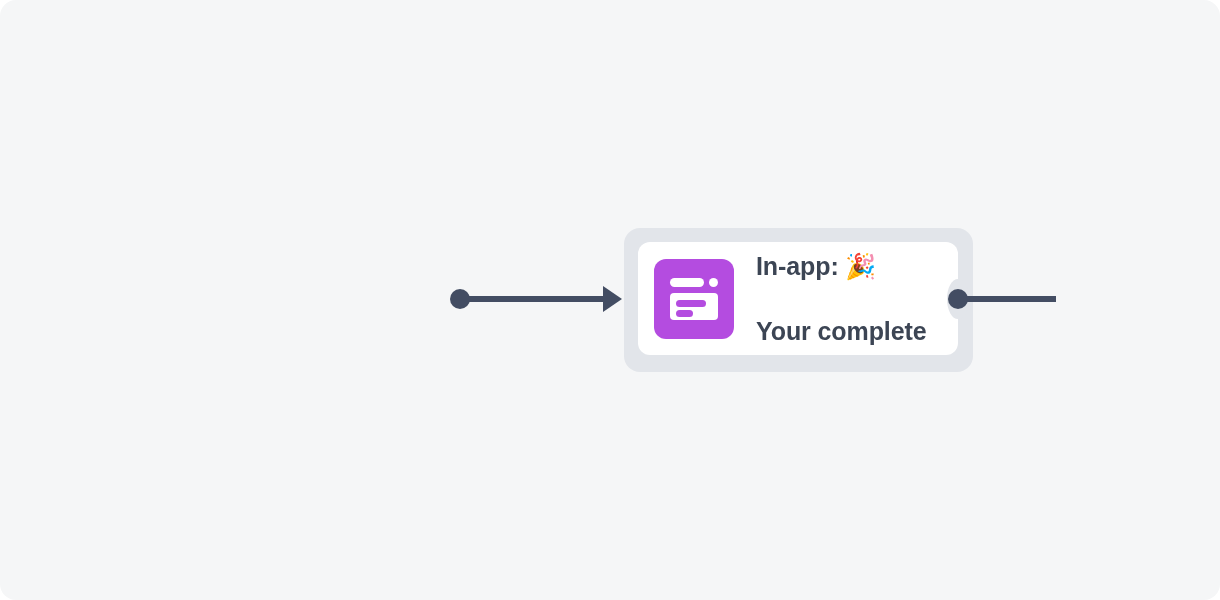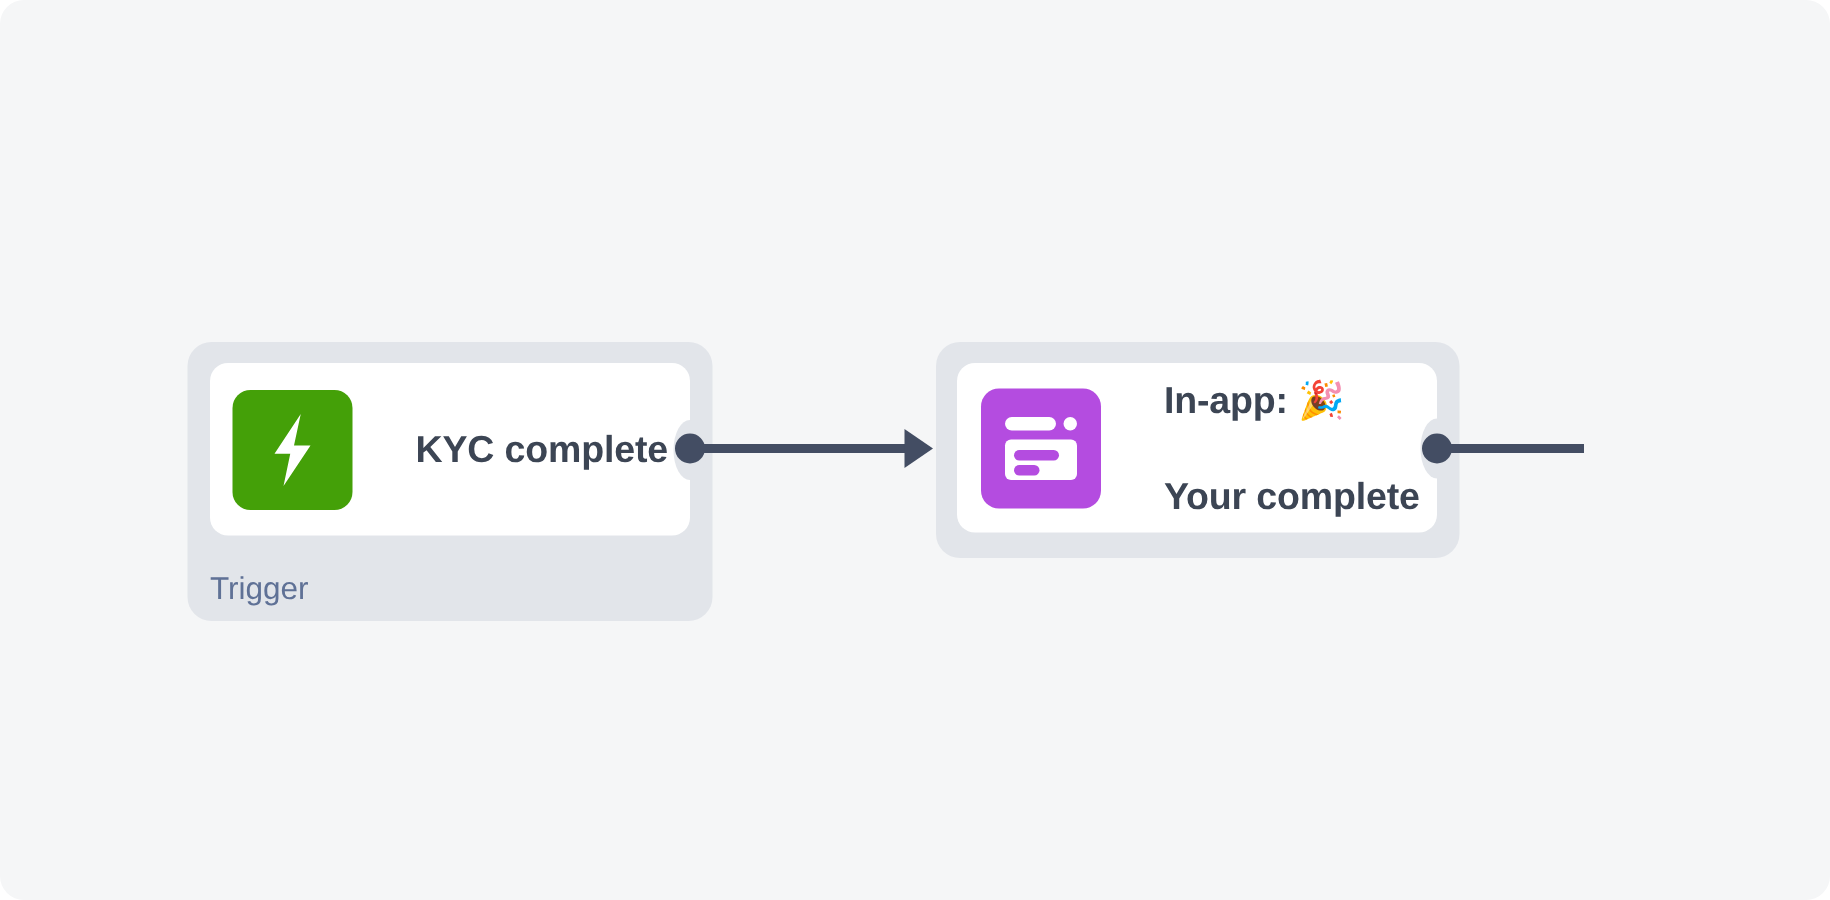--- a/index.html
+++ b/index.html
@@ -34,21 +34,20 @@
   }
 
   
   .node-card {
     position: absolute;
     background: #ffffff;
     border-radius: 12px;
     box-sizing: border-box;
     display: flex;
     align-items: center;
-    gap: 20px;
   }
 
   
   .card-notch {
     position: absolute;
     right: -11px;
     top: 50%;
     width: 22px;
     height: 40px;
     margin-top: -20px;
@@ -113,37 +112,20 @@
     border-top: 13px solid transparent;
     border-bottom: 13px solid transparent;
     border-left: 19px solid #434d63;
   }
 </style>
 </head>
 <body>
 
 <div id="canvas">
 
-  <div class="node-shell" style="left:125px; top:228px; width:350px; height:186px;">
-
-    <div class="node-card" style="left:15px; top:14px; width:320px; height:115px; padding-left:15px;">
-
-      <div class="node-icon icon-green">
-        <svg width="44" height="52" viewBox="0 0 44 52" aria-hidden="true">
-          <path d="M27.5 2 L10 28.5 L20.5 28.5 L16 50 L34 23 L23 23 Z" fill="#ffffff"></path>
-        </svg>
-      </div>
-
-      <div class="node-title">KYC complete</div>
-
-      <div class="card-notch"></div>
-    </div>
-
-    <div class="node-sublabel">Trigger</div>
-  </div>
 
   <div class="conn-dot" style="left:450px; top:289px;"></div>
 
   <div class="conn-line" style="left:464px; top:296px; width:142px;"></div>
   <div class="conn-arrow" style="left:603px; top:286px;"></div>
 
   <div class="node-shell" style="left:624px; top:228px; width:349px; height:144px;">
 
     <div class="node-card" style="left:14px; top:14px; width:320px; height:113px; padding-left:16px;">
 

